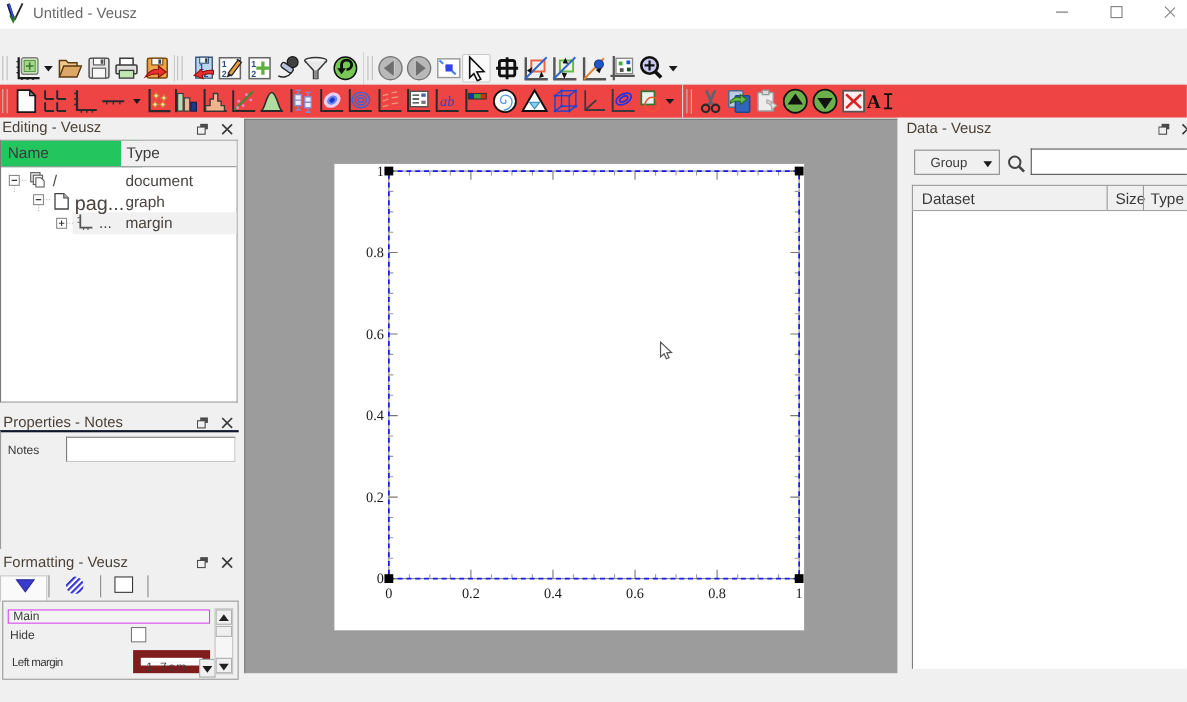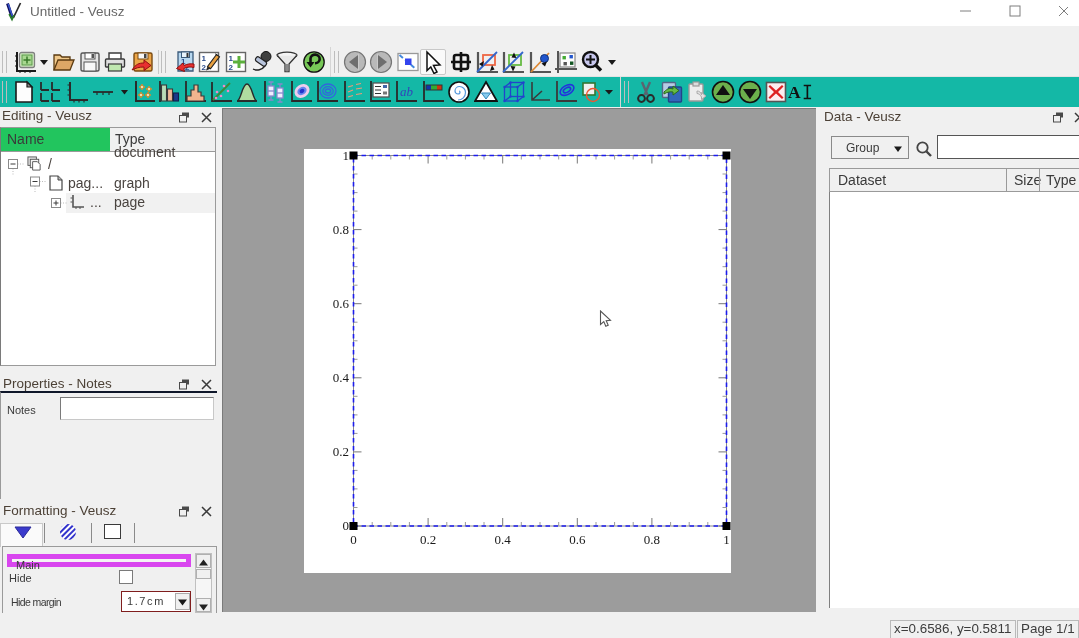--- a/index.html
+++ b/index.html
@@ -8,21 +8,21 @@
 #app { position:relative; width:1079px; height:638px; }
 .abs { position:absolute; }
 
 #titlebar { position:absolute; left:0; top:0; width:1079px; height:26px; background:#ffffff; }
 #titletext { position:absolute; left:30px; top:4px; font-size:13.5px; color:#686868; }
 
 #menubar { position:absolute; left:0; top:26px; width:1079px; height:21px; background:#f0f0f0; }
 .menuitem { position:absolute; top:3px; font-size:13.5px; color:#797c80; }
 
 #tb1 { position:absolute; left:0; top:47px; width:1079px; height:30px; background:#f0f0f0; border-bottom:1px solid #e3e3e3;}
-#tb2 { position:absolute; left:0; top:77px; width:1079px; height:30px; background:#14b8a6; }
+#tb2 { position:absolute; left:0; top:77px; width:1079px; height:30px; background:#ef4444; }
 .ticon { position:absolute; top:3px; width:24px; height:24px; }
 .tsep { position:absolute; top:3px; width:1px; height:24px; background:#c8c8c8; }
 .thandle { position:absolute; top:4px; width:5px; height:22px;
   border-left:1px solid #bdbdbd; border-right:1px solid #bdbdbd; }
 .tbound { position:absolute; top:0px; width:1px; height:30px; background:#d5d5d5; }
 
 #leftdock { position:absolute; left:0; top:107px; width:218px; height:506px; background:#f0f0f0; }
 #canvas { position:absolute; left:222px; top:108px; width:594px; height:504px; background:#9c9c9c; border-top:1px solid #7a7a7a; border-left:1px solid #7a7a7a; }
 #rightdock { position:absolute; left:816px; top:107px; width:263px; height:506px; background:#f0f0f0; }
 .docktitle { font-size:13.5px; color:#4c4136; }
@@ -465,29 +465,29 @@
       <svg class="abs" style="left:26px;top:28px" width="15" height="15" viewBox="0 0 16 16">
         <rect x="1" y="1" width="9" height="9" fill="#e8e8e8" stroke="#555"></rect>
         <rect x="3.5" y="3.5" width="9" height="9" fill="#f4f4f4" stroke="#555"></rect>
         <path d="M6 6 L11 6 L14 9 L14 15 L6 15 Z" fill="#ffffff" stroke="#555"></path>
       </svg>
       <div class="abs" style="left:47px;top:28px;font-size:14px;color:#4a4440">/</div>
       <svg class="abs" style="left:48px;top:47px" width="14" height="16" viewBox="0 0 14 16">
         <path d="M1 1 L9 1 L13 5 L13 15 L1 15 Z" fill="#ffffff" stroke="#444" stroke-width="1.2"></path>
         <path d="M9 1 L9 5 L13 5" fill="#bbb" stroke="#444"></path>
       </svg>
-      <div class="abs" style="left:67px;top:47px;font-size:14px;color:#4a4440">pag...</div>
+      <div class="abs" style="left:67px;top:47px;font-size:18px;color:#4a4440">pag...</div>
       <svg class="abs" style="left:68px;top:66px" width="16" height="16" viewBox="0 0 16 16">
         <path d="M4 1 L4 13 L15 13" stroke="#555" stroke-width="1.6" fill="none"></path>
         <path d="M1.5 4 h2 M1.5 8 h2 M7 13 v2 M11 13 v2" stroke="#555"></path>
       </svg>
       <div class="abs" style="left:89px;top:66px;font-size:14px;color:#4a4440">...</div>
-      <div class="abs" style="left:113px;top:16px;font-size:14px;color:#4a4440">document</div>
+      <div class="abs" style="left:113px;top:28px;font-size:14px;color:#4a4440">document</div>
       <div class="abs" style="left:113px;top:47px;font-size:14px;color:#4a4440">graph</div>
-      <div class="abs" style="left:113px;top:66px;font-size:14px;color:#4a4440">page</div>
+      <div class="abs" style="left:113px;top:66px;font-size:14px;color:#4a4440">margin</div>
     </div>
 
     <div class="abs docktitle" style="left:3px;top:269px">Properties - Notes</div>
     <svg class="abs" style="left:179px;top:272px" width="11" height="11" viewBox="0 0 11 11">
       <rect x="3" y="0.5" width="7" height="5" fill="#4a4a4a"></rect>
       <rect x="0.5" y="3.5" width="7" height="6.5" fill="#f0f0f0" stroke="#4a4a4a"></rect>
     </svg>
     <svg class="abs" style="left:201px;top:272px" width="11" height="11" viewBox="0 0 11 11">
       <path d="M1 1 L10 10 M10 1 L1 10" stroke="#3a3a3a" stroke-width="1.5"></path>
     </svg>
@@ -517,27 +517,27 @@
             <rect width="2" height="4" fill="#3333cc"></rect>
           </pattern>
         </defs>
       <circle cx="10" cy="10" r="8" fill="url(#hatch)"></circle>
     </svg>
     <div class="abs" style="left:91px;top:416px;width:1px;height:20px;background:#8a8a8a"></div>
     <div class="abs" style="left:104px;top:417px;width:17px;height:15px;border:1.5px solid #3a3a3a;background:#ffffff"></div>
     <div class="abs" style="left:134px;top:416px;width:1px;height:20px;background:#8a8a8a"></div>
 
     <div class="abs" style="left:2px;top:439px;width:215px;height:72px;border:1px solid #9a9a9a;background:#f0f0f0">
-      <div class="abs" style="left:4px;top:7px;width:184px;height:13px;border:5px solid #d946ef;background:#f4f4f4">
+      <div class="abs" style="left:4px;top:7px;width:184px;height:13px;border:1px solid #d946ef;background:#f4f4f4">
         <div class="abs mono" style="left:4px;top:0px;font-size:11px;color:#3a3a3a">Main</div>
       </div>
       <div class="abs mono" style="left:6px;top:25px;font-size:11px;color:#3a3a3a">Hide</div>
       <div class="abs" style="left:116px;top:23px;width:14px;height:14px;background:#ffffff;border:1px solid #7a7a7a"></div>
-      <div class="abs mono" style="left:8px;top:49px;font-size:10.5px;letter-spacing:-0.6px;color:#3a3a3a">Hide margin</div>
-      <div class="abs" style="left:118px;top:44px;width:70px;height:21px;background:#ffffff;border:1px solid #7f1d1d">
+      <div class="abs mono" style="left:8px;top:49px;font-size:10.5px;letter-spacing:-0.6px;color:#3a3a3a">Left margin</div>
+      <div class="abs" style="left:118px;top:44px;width:70px;height:21px;background:#ffffff;border:7px solid #7f1d1d">
         <div class="abs mono" style="left:5px;top:3px;font-size:11px;letter-spacing:1.6px;color:#3a3a3a">1.7cm</div>
         <div class="abs" style="left:53px;top:1px;width:15px;height:17px;background:#f0f0f0;border:1px solid #aaa">
           <svg width="13" height="16" viewBox="0 0 13 16">
               <path d="M2 5.5 L11 5.5 L6.5 11.5 Z" fill="#1a1a1a"></path>
             </svg>
         </div>
       </div>
 
       <div class="abs" style="left:192px;top:6px;width:17px;height:60px;background:#f6f6f6;border:1px solid #c0c0c0">
         <div class="abs" style="left:0;top:0;width:15px;height:14px;background:#f0f0f0;border:1px solid #b0b0b0">
@@ -629,18 +629,14 @@
       <div class="abs" style="left:8px;top:3px;font-size:14px;color:#3a3a3a">Dataset</div>
       <div class="abs" style="left:176px;top:0;width:1px;height:22px;background:#9a9a9a"></div>
       <div class="abs" style="left:184px;top:3px;font-size:14px;color:#3a3a3a">Size</div>
       <div class="abs" style="left:209px;top:0;width:1px;height:22px;background:#9a9a9a"></div>
       <div class="abs" style="left:216px;top:3px;font-size:14px;color:#3a3a3a">Type</div>
     </div>
 
     <div class="abs" style="left:13px;top:85px;width:250px;height:416px;background:#ffffff;border-left:1px solid #808080"></div>
   </div>
 
-  <div id="statusbar">
-    <div class="statbox" style="left:890px; width:126px;">x=0.6586, y=0.5811</div>
-    <div class="statbox" style="left:1017px; width:62px;">Page 1/1</div>
-  </div>
 
 </div>
 
 </body></html>

